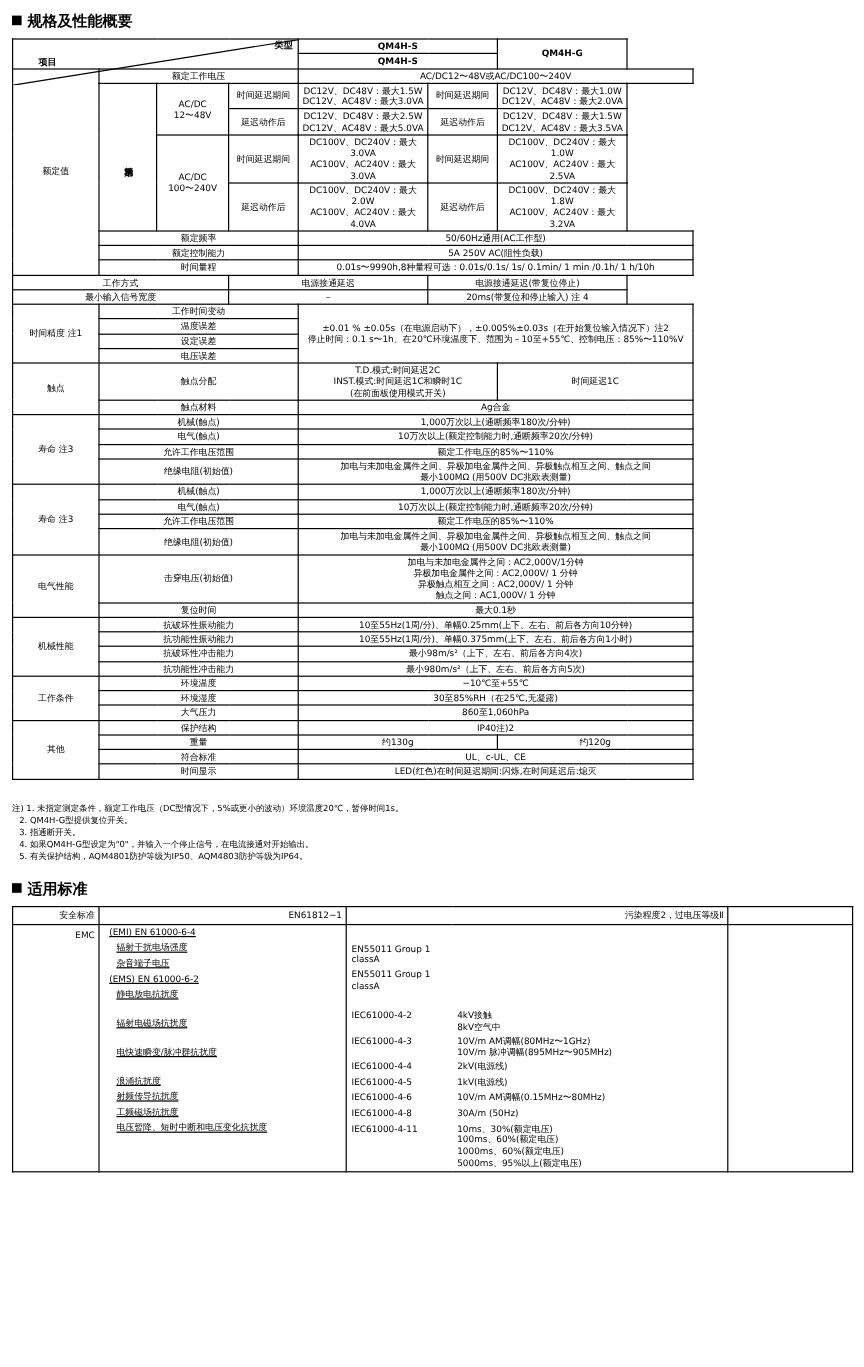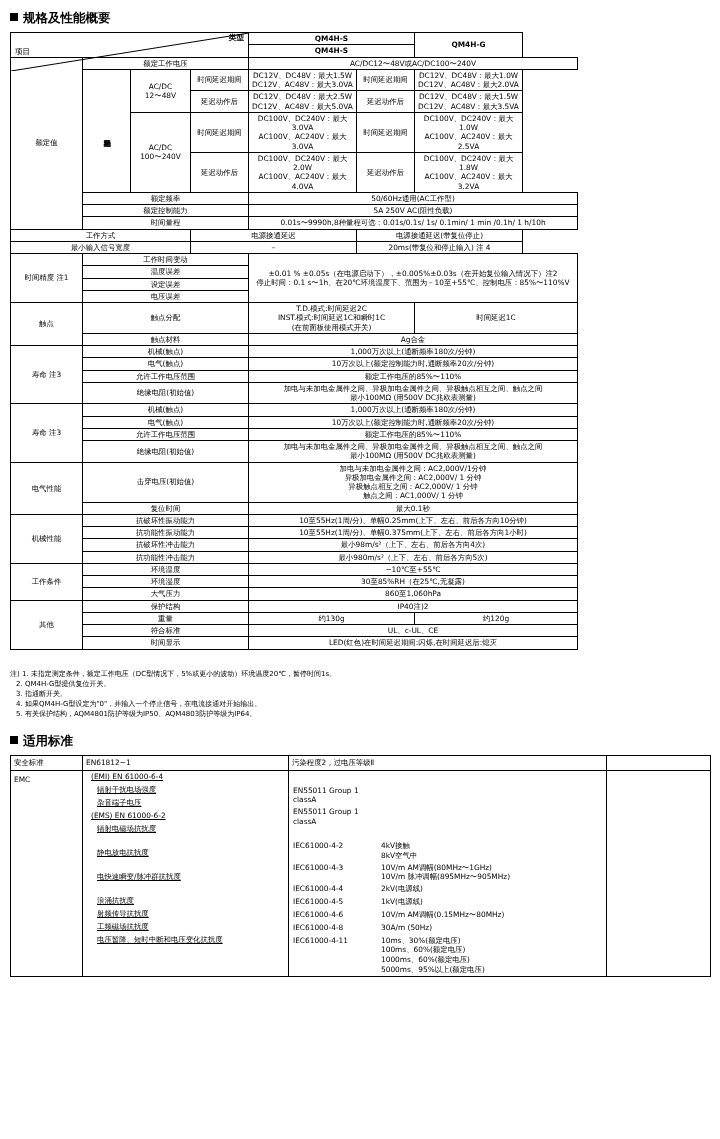--- a/index.html
+++ b/index.html
@@ -6,28 +6,28 @@
   body{width:720px;font-family:"DejaVu Sans","Liberation Sans",sans-serif;color:#000;}
   .page{width:588px;padding:6px 10px 10px 10px;box-sizing:border-box;}
   h2.sec{font-size:12.5px;font-weight:bold;margin:4px 0 5px 0;padding:0;}
   h2.sec .sq{display:inline-block;width:8px;height:8px;background:#000;margin-right:5px;vertical-align:1px;}
   table{border-collapse:collapse;width:100%;table-layout:fixed;}
   table.main td,table.main th{border:1px solid #000;font-size:7.4px;line-height:1.25;padding:1px 2px;text-align:center;vertical-align:middle;}
   td.lbl{text-align:center;}
   .hdr{font-weight:bold;font-size:8.2px;}
   .diag{position:relative;padding:0;height:20px;}
   .diag .t1{position:absolute;right:4px;top:0px;font-weight:bold;font-size:7.6px;}
-  .diag .t2{position:absolute;left:4px;bottom:0px;font-weight:normal;font-size:7.6px;}
+  .diag .t2{position:absolute;left:21px;bottom:0px;font-weight:bold;font-size:7.6px;}
   .diag svg{position:absolute;left:0;top:0;}
   .notes{font-size:7px;line-height:1.45;margin-top:19px;}
   .notes div{padding-left:0;}
   .notes .n{padding-left:10px;text-indent:-10px;}
   .notes .sub{padding-left:14px;text-indent:-8px;}
   table.std td{border:1px solid #000;font-size:7.4px;line-height:1.3;padding:2px 3px;vertical-align:top;}
-  table.std td.c{text-align:left;vertical-align:middle;}
+  table.std td.c{text-align:right;vertical-align:middle;}
   .emcrow td{height:11px;}
 </style>
 </head>
 <body>
 
 <div class="page">
 
   <h2 class="sec"><span class="sq"></span><span>规格及性能概要</span></h2>
 
   <table class="main">
@@ -299,24 +299,24 @@
             <tr class="emcrow">
                   <td style="border:none;font-size:7.4px;padding:1px 3px 1px 14px;">辐射干扰电场强度</td>
                 </tr>
             <tr class="emcrow">
                   <td style="border:none;font-size:7.4px;padding:1px 3px 1px 14px;">杂音端子电压</td>
                 </tr>
             <tr class="emcrow">
                   <td style="border:none;font-size:7.4px;padding:1px 3px 1px 8px;">(EMS) EN 61000-6-2</td>
                 </tr>
             <tr class="emcrow">
+                  <td style="border:none;font-size:7.4px;padding:1px 3px 12px 14px;">静电放电抗扰度</td>
+                </tr>
+            <tr class="emcrow">
                   <td style="border:none;font-size:7.4px;padding:1px 3px 12px 14px;">辐射电磁场抗扰度</td>
-                </tr>
-            <tr class="emcrow">
-                  <td style="border:none;font-size:7.4px;padding:1px 3px 12px 14px;">静电放电抗扰度</td>
                 </tr>
             <tr class="emcrow">
                   <td style="border:none;font-size:7.4px;padding:1px 3px 12px 14px;">电快速瞬变/脉冲群抗扰度</td>
                 </tr>
             <tr class="emcrow">
                   <td style="border:none;font-size:7.4px;padding:1px 3px 1px 14px;">浪涌抗扰度</td>
                 </tr>
             <tr class="emcrow">
                   <td style="border:none;font-size:7.4px;padding:1px 3px 1px 14px;">射频传导抗扰度</td>
                 </tr>

